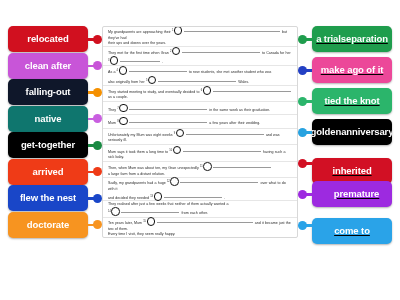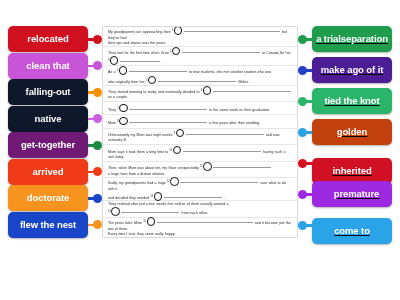--- a/index.html
+++ b/index.html
@@ -151,46 +151,46 @@
 <body>
 
 <div id="board">
 
   <div class="side-col left">
       <div class="tile-row">
         <div class="tile" style="background: rgb(209, 16, 31);">relocated</div>
         <div class="connector" style="--c: #d1101f;"></div>
       </div>
       <div class="tile-row">
-        <div class="tile" style="background: rgb(200, 85, 216);">clean that</div>
+        <div class="tile" style="background: rgb(200, 85, 216);">clean after</div>
         <div class="connector" style="--c: #c855d8;"></div>
       </div>
       <div class="tile-row">
         <div class="tile" style="background: #0f172a;">falling-out</div>
         <div class="connector" style="--c: #f59000;"></div>
       </div>
       <div class="tile-row">
-        <div class="tile" style="background: #0f172a;">native</div>
+        <div class="tile" style="background: #0f766e;">native</div>
         <div class="connector" style="--c: #c95fe0;"></div>
       </div>
       <div class="tile-row">
-        <div class="tile" style="background: #701a75;">get-together</div>
+        <div class="tile" style="background: #000000;">get-together</div>
         <div class="connector" style="--c: #1a8a43;"></div>
       </div>
       <div class="tile-row">
         <div class="tile" style="background: rgb(239, 59, 23);">arrived</div>
         <div class="connector" style="--c: #ef3b17;"></div>
       </div>
       <div class="tile-row">
+        <div class="tile" style="background: rgb(25, 70, 200);">flew the nest</div>
+        <div class="connector" style="--c: #1946c8;"></div>
+      </div>
+      <div class="tile-row">
         <div class="tile" style="background: rgb(247, 148, 32);">doctorate</div>
         <div class="connector" style="--c: #f79420;"></div>
-      </div>
-      <div class="tile-row">
-        <div class="tile" style="background: rgb(25, 70, 200);">flew the nest</div>
-        <div class="connector" style="--c: #1946c8;"></div>
       </div>
     </div>
 
   <div class="panel">
       <div class="sentence">
         <div class="stext"><span>My grandparents are approaching their</span> <sup class="gapnum">1</sup><span class="drop"></span><span class="rule r-xl"></span> <span>but they've had</span> <br><span>their ups and downs over the years.</span> </div>
       </div>
       <div class="sentence">
         <div class="stext"><span>They met for the first time when Gran</span> <sup class="gapnum">2</sup><span class="drop"></span><span class="rule r-l"></span> <span>to Canada for her</span> <br><sup class="gapnum">3</sup><span class="drop"></span><span class="rule r-s"></span> <span>.</span> </div>
       </div>
@@ -228,35 +228,36 @@
 
   <div class="side-col right">
       <div class="tile-row">
         <div class="tile" style="background: rgb(31, 157, 77);">
           <span>a trial</span>
           <span>separation</span>
         </div>
         <div class="connector"></div>
       </div>
       <div class="tile-row">
-        <div class="tile" style="background: #4c1d95;">
+        <div class="tile" style="background: #ec4899;">
           <span>make a</span>
           <span>go of it</span>
         </div>
         <div class="connector"></div>
       </div>
       <div class="tile-row">
         <div class="tile" style="background: rgb(43, 181, 107);">
           <span>tied the knot</span>
         </div>
         <div class="connector"></div>
       </div>
       <div class="tile-row">
-        <div class="tile" style="background: #c2410c;">
+        <div class="tile" style="background: #000000;">
           <span>golden</span>
+          <span>anniversary</span>
         </div>
         <div class="connector"></div>
       </div>
       <div class="tile-row">
         <div class="tile" style="background: rgb(210, 16, 36); margin-top: 15px;">
           <span>inherited</span>
         </div>
         <div class="connector"></div>
       </div>
       <div class="tile-row">

